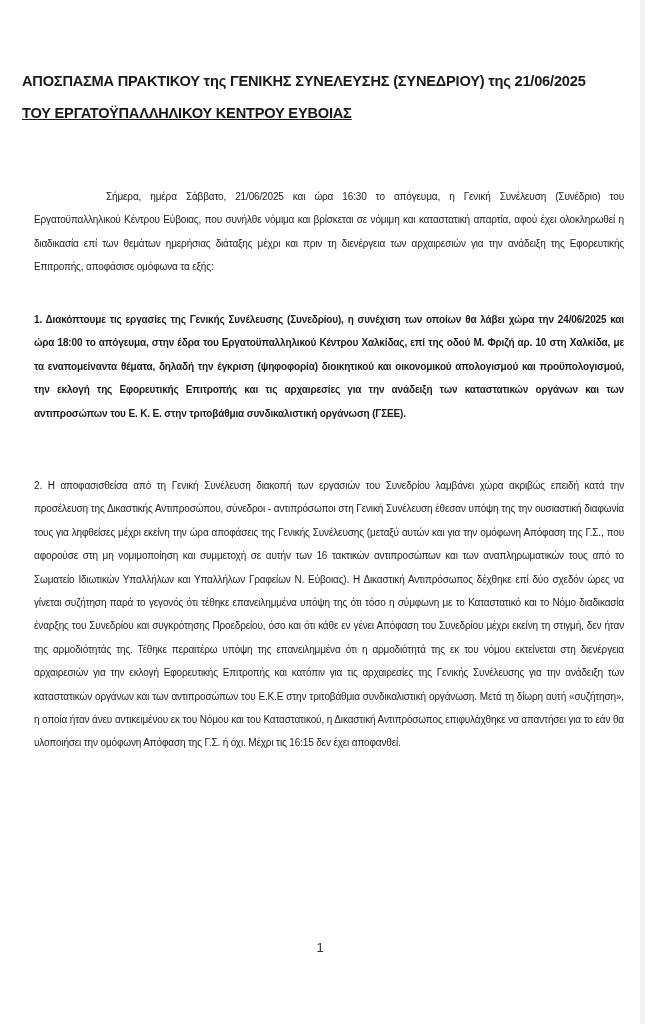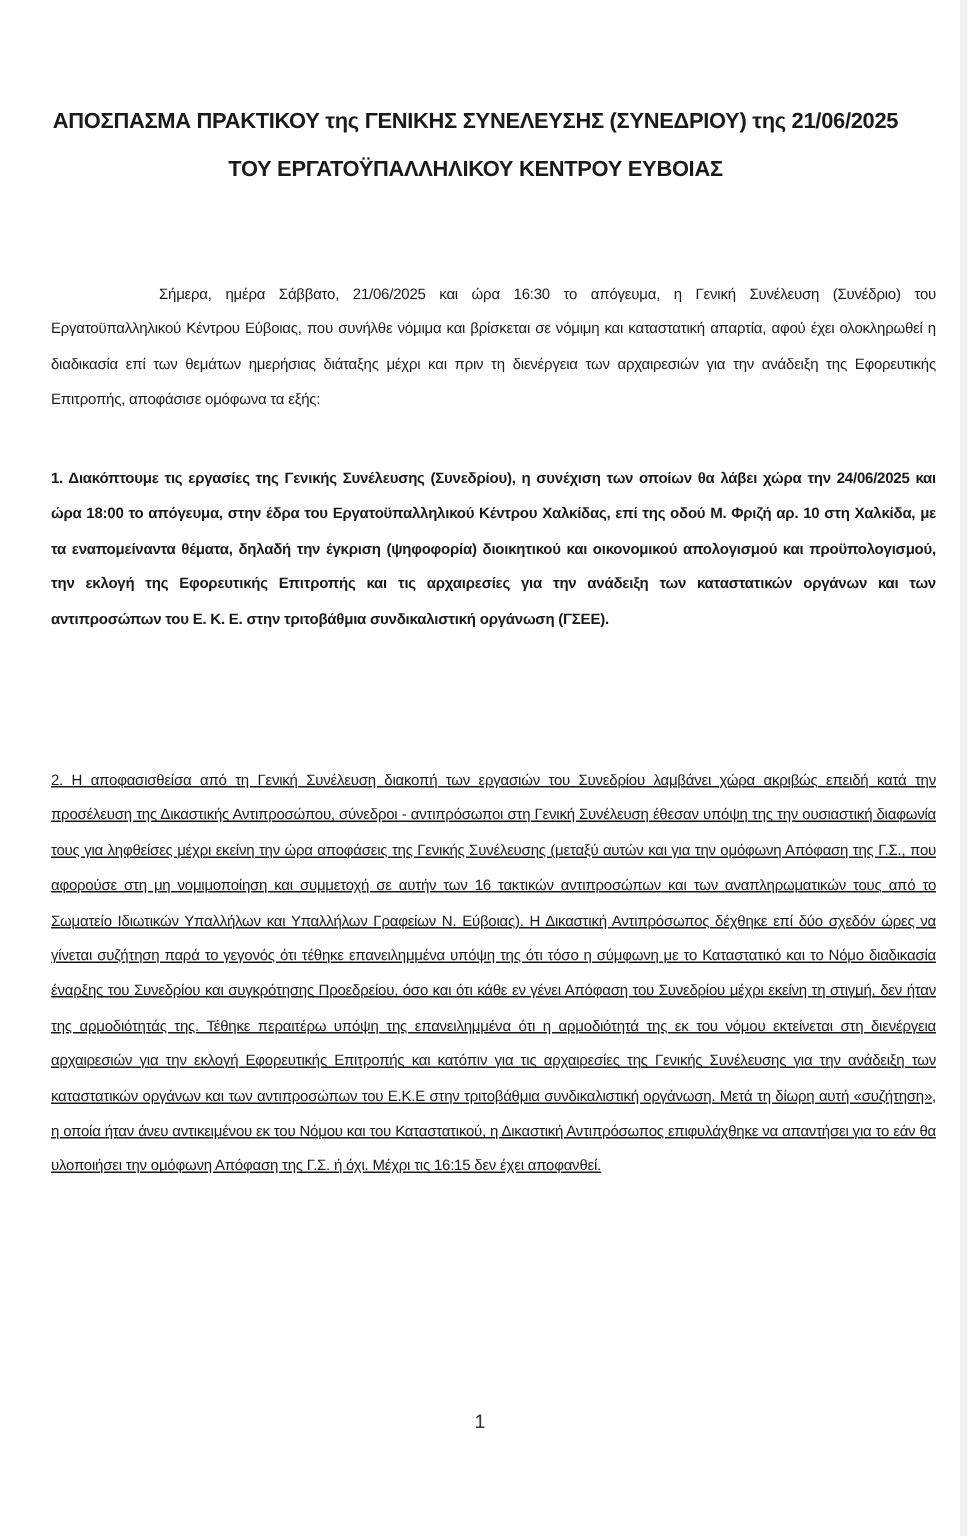--- a/index.html
+++ b/index.html
@@ -5,33 +5,33 @@
   html, body { margin: 0; padding: 0; }
   body {
     width: 645px; height: 1024px; overflow: hidden;
     background: #ffffff; position: relative;
     font-family: "Liberation Sans", "DejaVu Sans", sans-serif;
     color: #1a1a1a;
   }
   .edge { position: absolute; top: 0; right: 0; width: 5px; height: 1024px; background: #f1f1f1; }
   .page { position: absolute; left: 22px; top: 0; width: 590px; }
   .title {
-    position: absolute; left: 0; width: 590px; text-align: center;
+    position: absolute; left: 0; width: 590px; 
     font-weight: bold; font-size: 14.6px; letter-spacing: -0.2px; white-space: nowrap;
   }
   .t1 { top: 73px; }
-  .t2 { top: 105px; }
+  .t2 { top: 105px; text-decoration: underline; }
   .para {
     position: absolute; left: 0; width: 590px;
     font-size: 10px; line-height: 23.4px; text-align: justify;
     letter-spacing: -0.15px; margin: 12px;
   }
   .p0 { top: 173px; text-indent: 72px; }
   .p1 { top: 296px; font-weight: bold; }
-  .p2 { top: 497px; text-decoration: underline; }
+  .p2 { top: 462px; }
   .pagenum {
     position: absolute; top: 940px; left: 0; width: 596px; text-align: center;
     font-size: 13px; color: #333;
   }
 </style>
 </head>
 <body>
 
 <div class="edge"></div>
 

